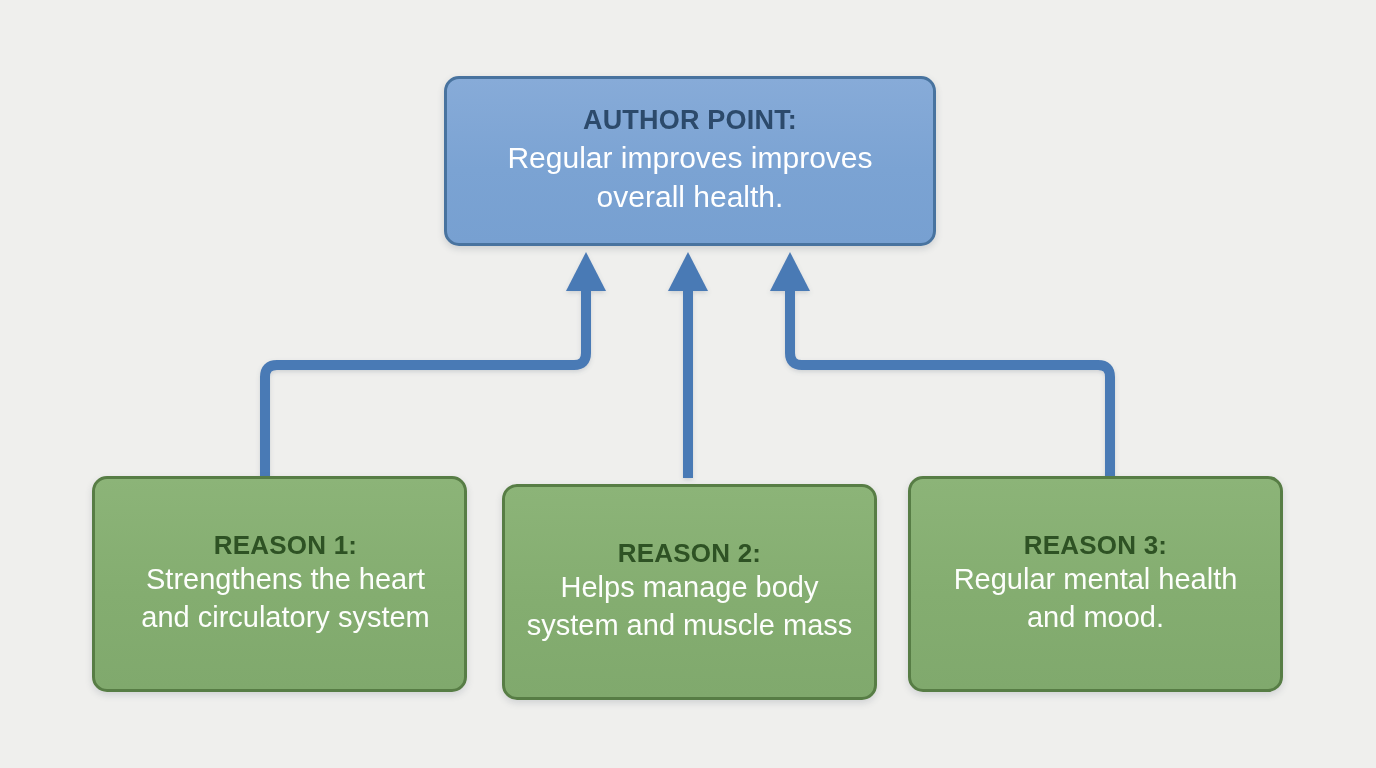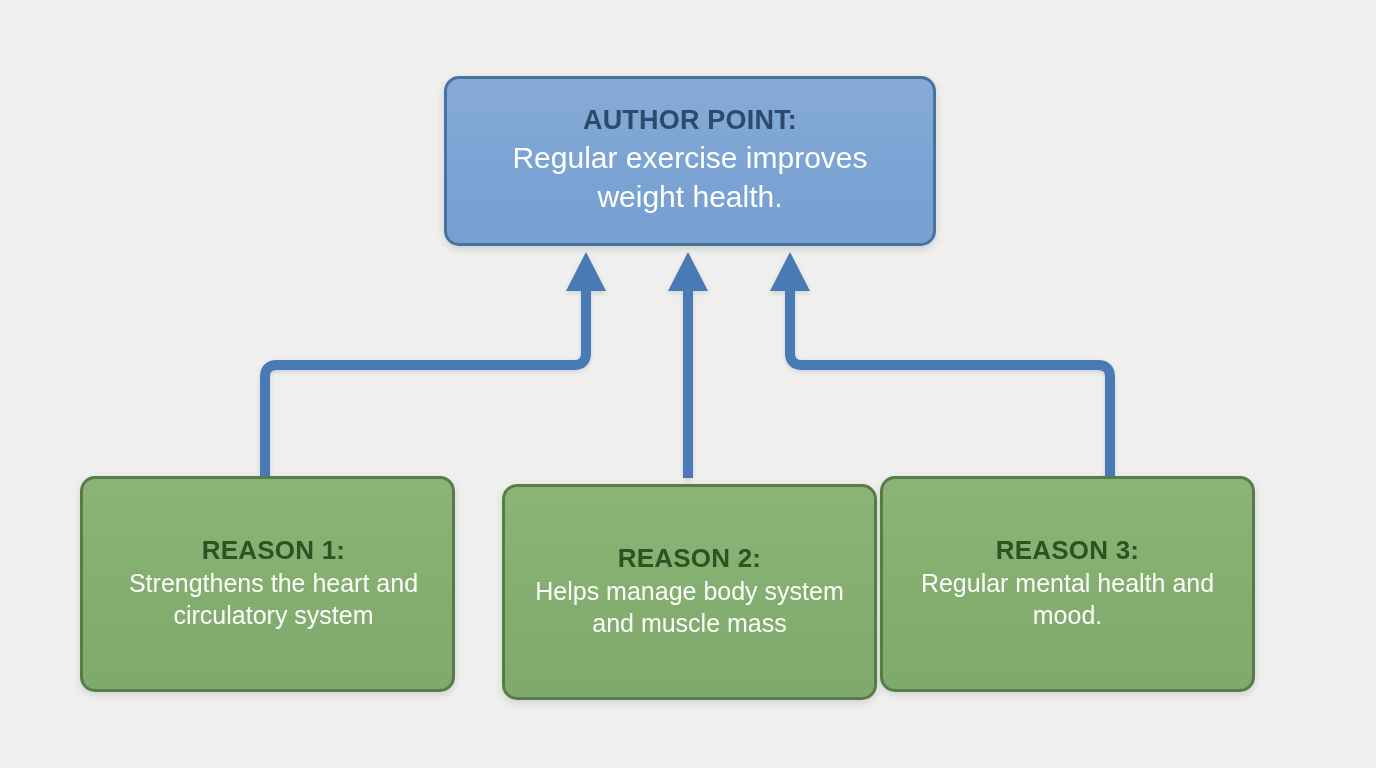--- a/index.html
+++ b/index.html
@@ -49,23 +49,23 @@
   }
 
   .node-reason {
     top: 476px;
     width: 375px;
     height: 216px;
     background: linear-gradient(180deg, #8cb478 0%, #84ad70 55%, #80a96d 100%);
     border: 3px solid #577d45;
     box-shadow: 0 3px 7px rgba(70, 85, 100, 0.18);
   }
-  .r1 { left: 80px; padding-left: 12px; }
+  .r1 { left: 92px; padding-left: 12px; }
   .r2 { left: 502px; margin-top: 8px; }
-  .r3 { left: 880px; }
+  .r3 { left: 908px; }
 
   .label-head {
     font-weight: bold;
     letter-spacing: 0.2px;
     line-height: 1.08;
   }
   .claim-head {
     font-size: 27px;
     color: #2c4a6b;
     margin-bottom: 3px;
@@ -79,21 +79,21 @@
     color: #fdfefc;
     line-height: 1.30;
     font-weight: 400;
   }
   .claim-body {
     font-size: 30px;
     color: #ffffff;
     max-width: 430px;
   }
   .reason-body {
-    font-size: 25px;
+    font-size: 29px;
     max-width: 330px;
   }
 </style>
 </head>
 <body>
 
 <div id="canvas">
 
   <svg id="connectors" viewBox="0 0 1376 768" xmlns="http://www.w3.org/2000/svg">
     <defs>
@@ -116,21 +116,21 @@
 
       <g>
         <path d="M 1110 478 L 1110 377 Q 1110 365 1098 365 L 802 365 Q 790 365 790 353 L 790 290" fill="none" stroke="#4a7ab5" stroke-width="10" stroke-linecap="butt"></path>
         <polygon points="790,252 810,291 770,291" fill="#4a7ab5"></polygon>
       </g>
     </g>
   </svg>
 
   <div class="node node-claim">
     <div class="label-head claim-head">AUTHOR POINT:</div>
-    <div class="label-body claim-body">Regular exercise improves weight health.</div>
+    <div class="label-body claim-body">Regular improves improves overall health.</div>
   </div>
 
   <div class="node node-reason r1">
     <div class="label-head reason-head">REASON 1:</div>
     <div class="label-body reason-body">Strengthens the heart and circulatory system</div>
   </div>
 
   <div class="node node-reason r2">
     <div class="label-head reason-head">REASON 2:</div>
     <div class="label-body reason-body">Helps manage body system and muscle mass</div>

